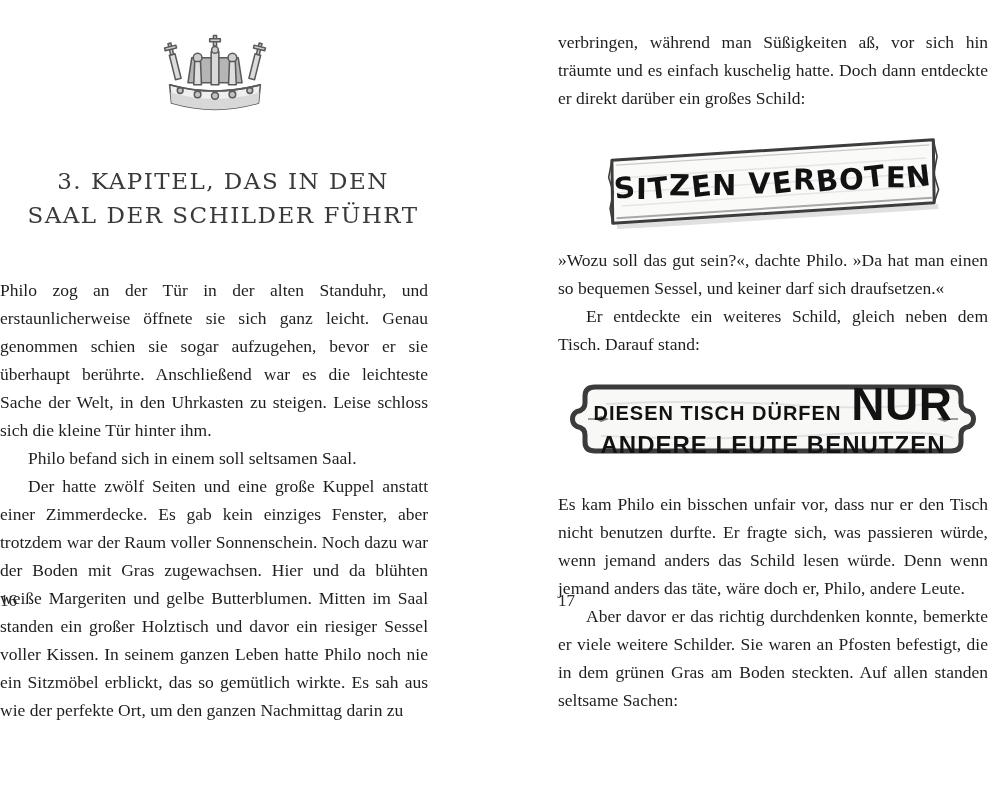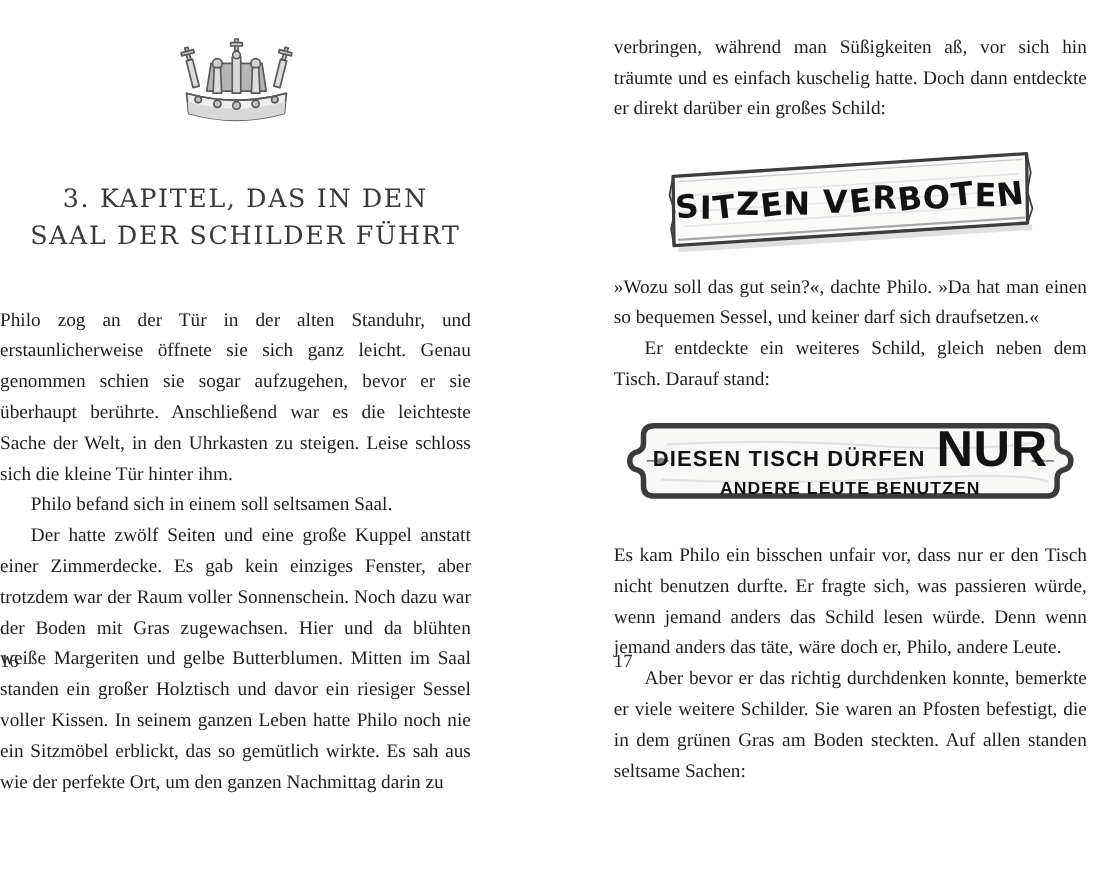--- a/index.html
+++ b/index.html
@@ -53,21 +53,21 @@
 
   .sign2{position:relative;width:424px;height:78px;margin:22px auto 0;}
   .sign2 svg{position:absolute;left:0;top:0;width:424px;height:78px;}
   .sign2-text{
     position:absolute;left:0;top:0;right:0;bottom:0;
     display:flex;flex-direction:column;align-items:center;justify-content:center;
     font-family:"Liberation Sans",sans-serif;font-weight:bold;color:var(--color-sign_text);
   }
   .sign2-line1{display:flex;align-items:baseline;gap:10px;font-size:20px;letter-spacing:1px;line-height:1;text-align:center;}
   .sign2-line1 .nur{font-size:46px;letter-spacing:0.5px;}
-  .sign2-line2{font-size:16px;letter-spacing:1px;line-height:1;margin-top:6px;}
+  .sign2-line2{font-size:24px;letter-spacing:1px;line-height:1;margin-top:6px;}
 
   .page-number{
     position:absolute;bottom:37px;left:0;width:100%;text-align:left;
     font-size:17px;color:#2a2a2a;
   }
 </style>
 </head>
 <body>
 
 <div class="spread">
@@ -162,19 +162,19 @@
         <div class="sign2-line1">
           <span>DIESEN TISCH DÜRFEN</span>
           <span class="nur">NUR</span>
         </div>
         <div class="sign2-line2">ANDERE LEUTE BENUTZEN</div>
       </div>
     </div>
 
     <div class="body-text bt-bottom">
       <p>Es kam Philo ein bisschen unfair vor, dass nur er den Tisch nicht benutzen durfte. Er fragte sich, was passieren würde, wenn jemand anders das Schild lesen würde. Denn wenn jemand anders das täte, wäre doch er, Philo, andere Leute.</p>
-      <p class="indent">Aber bevor er das richtig durchdenken konnte, bemerkte er viele weitere Schilder. Sie waren an Pfosten befestigt, die in dem grünen Gras am Boden steckten. Auf allen standen seltsame Sachen:</p>
+      <p class="indent">Aber davor er das richtig durchdenken konnte, bemerkte er viele weitere Schilder. Sie waren an Pfosten befestigt, die in dem grünen Gras am Boden steckten. Auf allen standen seltsame Sachen:</p>
     </div>
 
     <div class="page-number">17</div>
   </section>
 
 </div>
 
 </body></html>

